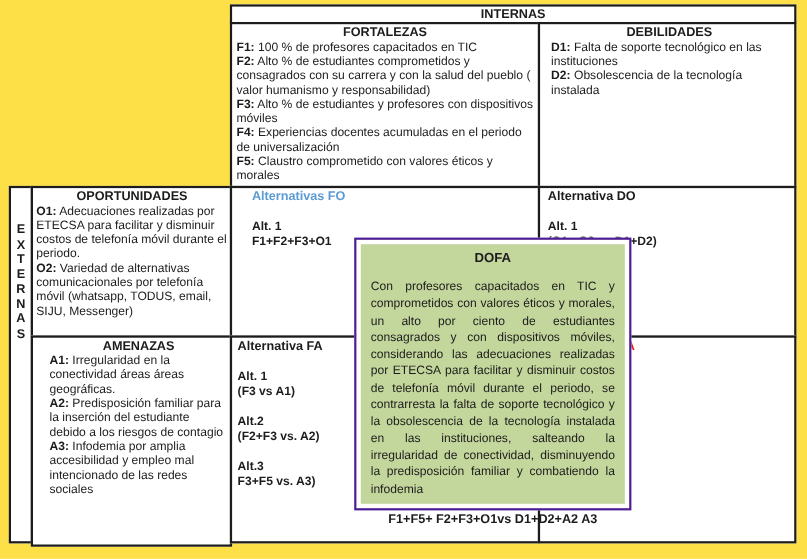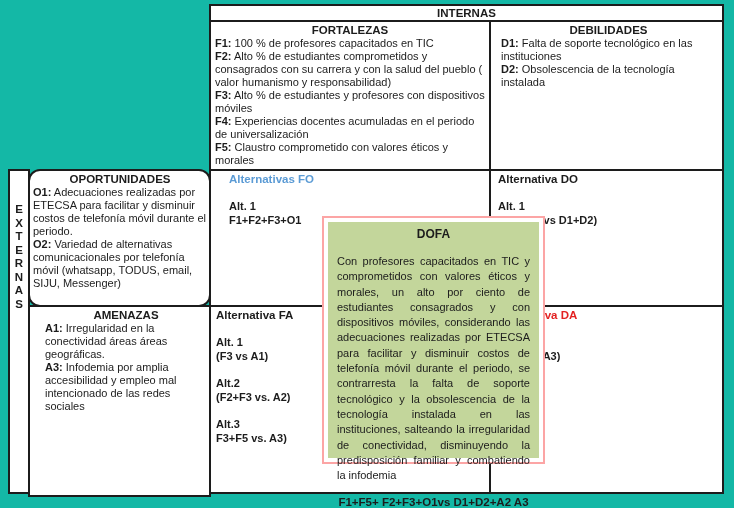--- a/index.html
+++ b/index.html
@@ -4,21 +4,21 @@
 <style>
   * { margin:0; padding:0; box-sizing:border-box; }
   html,body { background:#ffffff; }
   body {
     width:734px; height:508px;
     font-family:"Liberation Sans", sans-serif;
     color:#1c1c1c;
     position:relative;
     overflow:hidden;
   }
-  .canvas { position:relative; width:734px; height:508px; background:#14b8a6; }
+  .canvas { position:relative; width:734px; height:508px; background:#fde047; }
 
   .cell {
     position:absolute;
     border:2px solid #1c1c1c;
     background:#fff;
     font-size:11px;
     line-height:13px;
   }
   .cell-title {
     font-weight:bold;
@@ -38,39 +38,39 @@
   .fortalezas { left:209px; top:20px; width:282px; height:151px; padding:1px 4px 0 4px; }
   .debilidades { left:489px; top:20px; width:235px; height:151px; padding:1px 6px 0 10px; }
 
   .externas {
     left:8px; top:169px; width:22px; height:325px;
     display:flex; flex-direction:column; align-items:center;
     padding-top:32px;
     font-weight:bold; font-size:11.5px; line-height:13.5px;
   }
 
-  .oportunidades { left:28px; top:169px; width:183px; height:138px; padding:1px 2px 0 3px;border-radius:12px; }
+  .oportunidades { left:28px; top:169px; width:183px; height:138px; padding:1px 2px 0 3px; }
   .amenazas      { left:28px; top:305px; width:183px; height:192px; padding:1px 2px 0 15px; }
 
   .fo { left:209px; top:169px; width:282px; height:138px; padding:2px 18px; }
   .do { left:489px; top:169px; width:235px; height:138px; padding:2px 7px; }
   .fa { left:209px; top:305px; width:282px; height:189px; padding:2px 5px; }
   .da { left:489px; top:305px; width:235px; height:189px; padding:2px 7px; text-align:left; }
 
   .alt-title { font-weight:bold; font-size:11.5px; }
   .fo .alt-title { color:#5b9bd5; }
   .da .alt-title { color:#e32222; }
   .alt-group { margin-top:13px; font-weight:bold; }
   .alt-group div { line-height:14px; }
 
   .dofa {
-    left:322px; top:216px; width:223px; height:248px;
+    left:322px; top:216px; width:252px; height:248px;
     position:absolute; z-index:5;
     background:#fff;
-    border:2px solid #fca5a5;
+    border:2px solid #4c1d95;
     padding:4px;
   }
   .dofa-inner {
     width:100%; height:100%;
     background:#c3d69b;
     padding:5px 9px;
   }
   .dofa-title { font-weight:bold; text-align:center; font-size:12px; }
   .dofa-body {
     margin-top:13px;
@@ -122,20 +122,21 @@
 
   <div class="cell oportunidades">
     <div class="cell-title">OPORTUNIDADES</div>
     <p class="item"><span class="pfx">O1:</span><span> Adecuaciones realizadas por ETECSA para facilitar y disminuir costos de telefonía móvil durante el periodo.</span></p>
     <p class="item"><span class="pfx">O2:</span><span> Variedad de alternativas comunicacionales por telefonía móvil (whatsapp, TODUS, email, SIJU, Messenger)</span></p>
   </div>
 
   <div class="cell amenazas">
     <div class="cell-title">AMENAZAS</div>
     <p class="item"><span class="pfx">A1:</span><span> Irregularidad en la conectividad áreas áreas geográficas.</span></p>
+    <p class="item"><span class="pfx">A2:</span><span> Predisposición familiar para la inserción del estudiante debido a los riesgos de contagio</span></p>
     <p class="item"><span class="pfx">A3:</span><span>  Infodemia por amplia accesibilidad y empleo mal intencionado de las redes sociales</span></p>
   </div>
 
   <div class="cell fo">
     <div class="alt-title">Alternativas FO</div>
     <div class="alt-group">
       <div>Alt. 1</div>
       <div>F1+F2+F3+O1</div>
     </div>
   </div>

